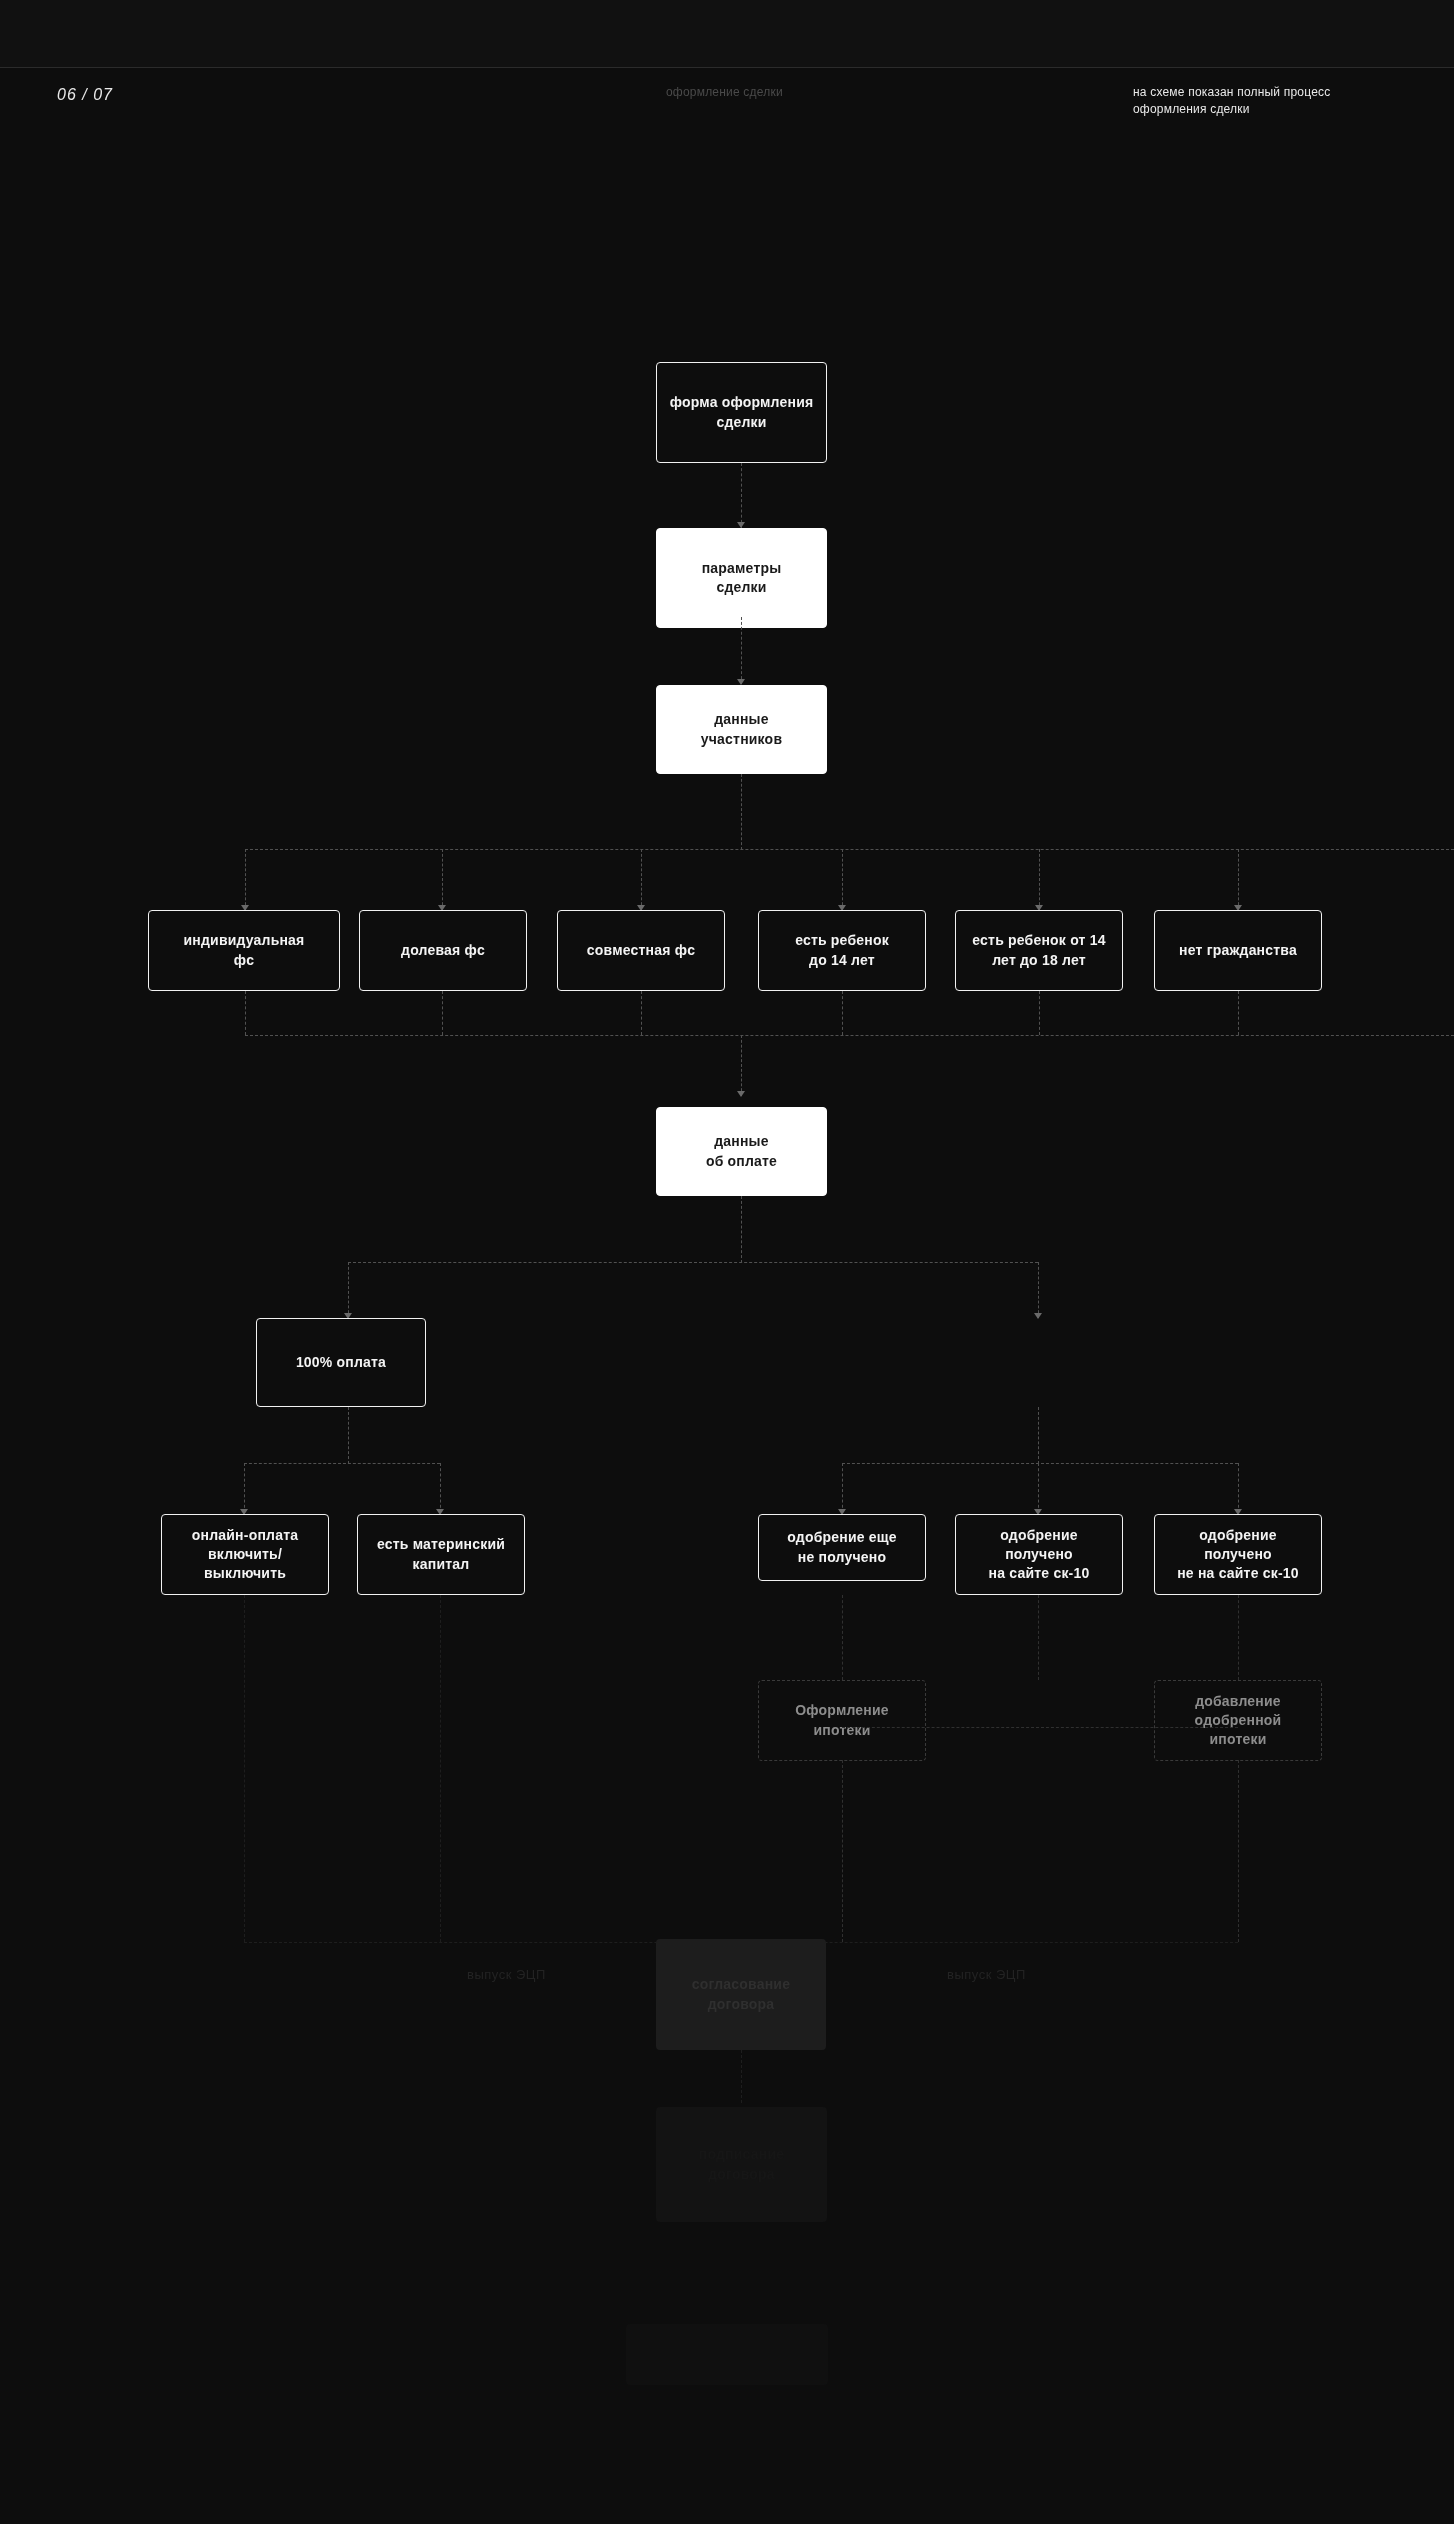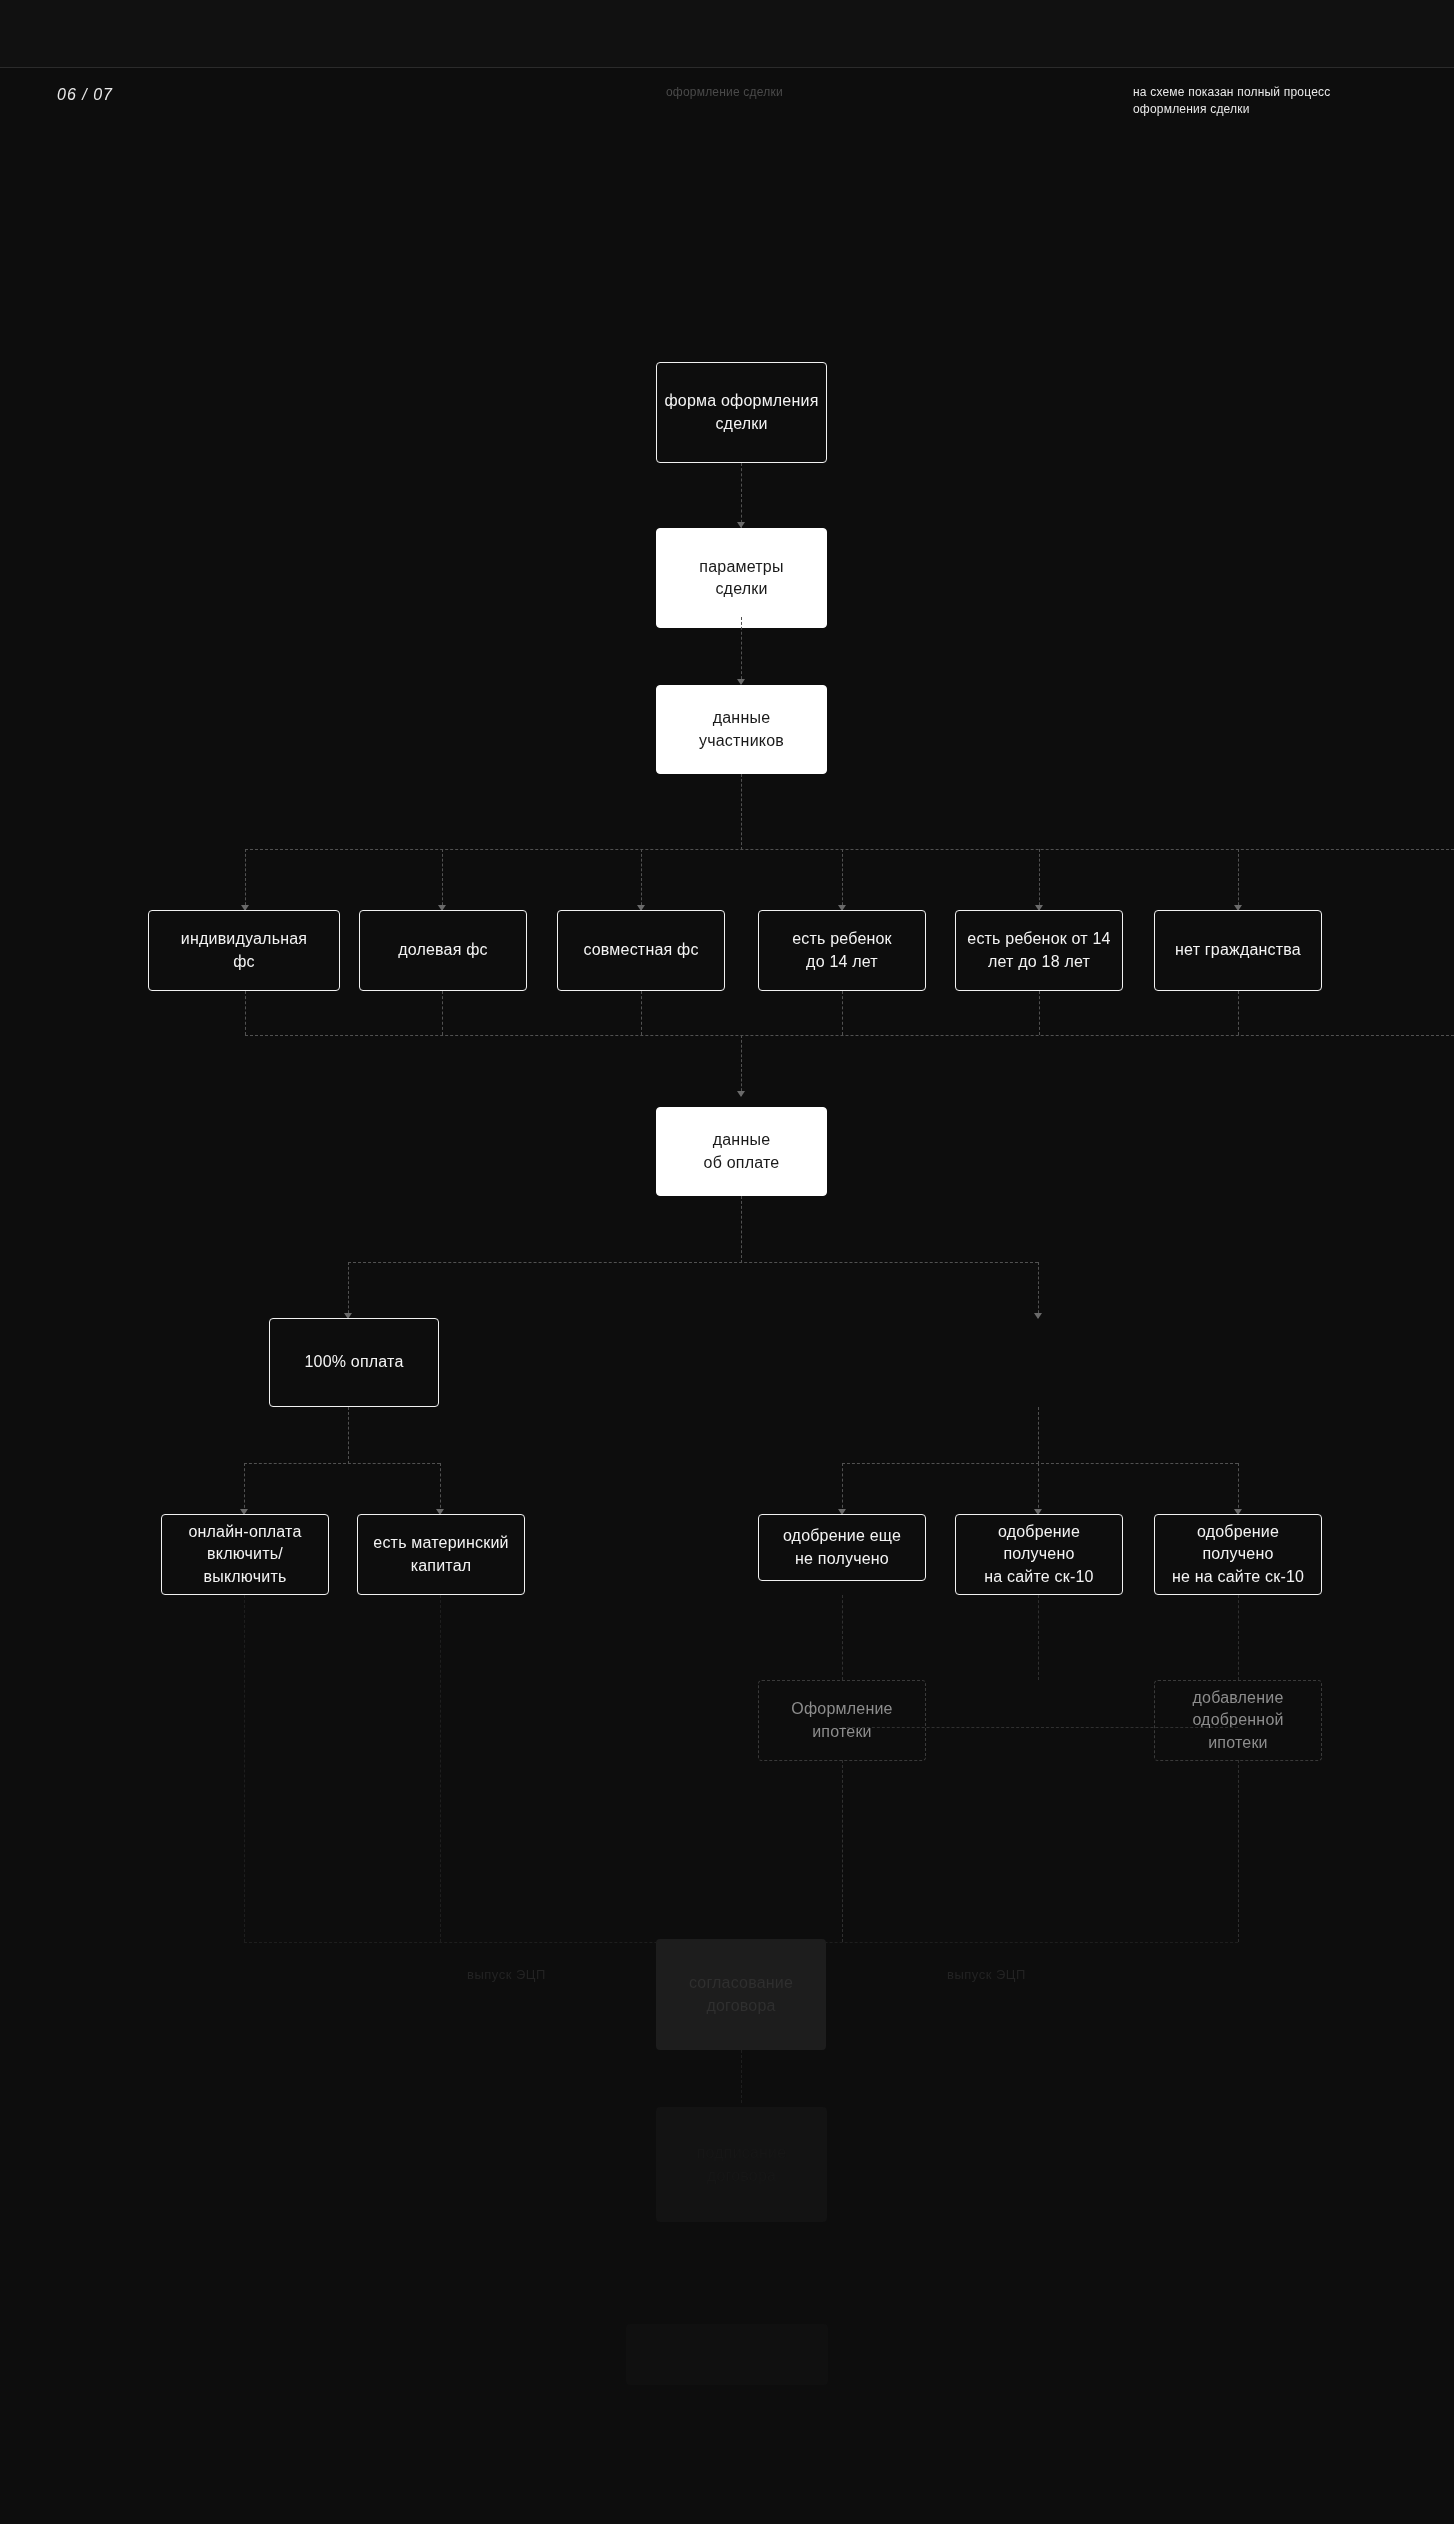--- a/index.html
+++ b/index.html
@@ -41,25 +41,26 @@
   .hdr-right { left: 1133px; }
 
   
   .node {
     position: absolute;
     display: flex;
     align-items: center;
     justify-content: center;
     text-align: center;
     border-radius: 4px;
-    font-size: 16px;
+    font-size: 14px;
     line-height: 1.38;
     letter-spacing: 0.2px;
     white-space: pre-line;
     padding: 3px 7px;
+    font-weight: bold;
   }
   .node.dark {
     background: #0d0d0d;
     border: 1px solid #f2f2f2;
     color: #f4f4f4;
   }
   .node.light {
     background: #ffffff;
     border: 1px solid #ffffff;
     color: #1a1a1a;
@@ -191,21 +192,21 @@
 об оплате</div>
 
   <div class="vline" style="left:741px; top:1196px; height:67px;"></div>
 
   <div class="hline" style="left:348px; top:1262px; width:690px;"></div>
   <div class="vline" style="left:348px;  top:1262px; height:56px;"></div>
   <div class="arrow" style="left:344px;  top:1313px;"></div>
   <div class="vline" style="left:1038px; top:1262px; height:56px;"></div>
   <div class="arrow" style="left:1034px; top:1313px;"></div>
 
-  <div class="node dark" style="left:269px; top:1318px; width:170px; height:89px;">100% оплата</div>
+  <div class="node dark" style="left:256px; top:1318px; width:170px; height:89px;">100% оплата</div>
 
 
   <div class="vline" style="left:348px; top:1407px; height:57px;"></div>
   <div class="hline" style="left:244px; top:1463px; width:196px;"></div>
 
   <div class="vline" style="left:244px; top:1463px; height:50px;"></div>
   <div class="arrow" style="left:240px; top:1509px;"></div>
   <div class="vline" style="left:440px; top:1463px; height:50px;"></div>
   <div class="arrow" style="left:436px; top:1509px;"></div>
 

